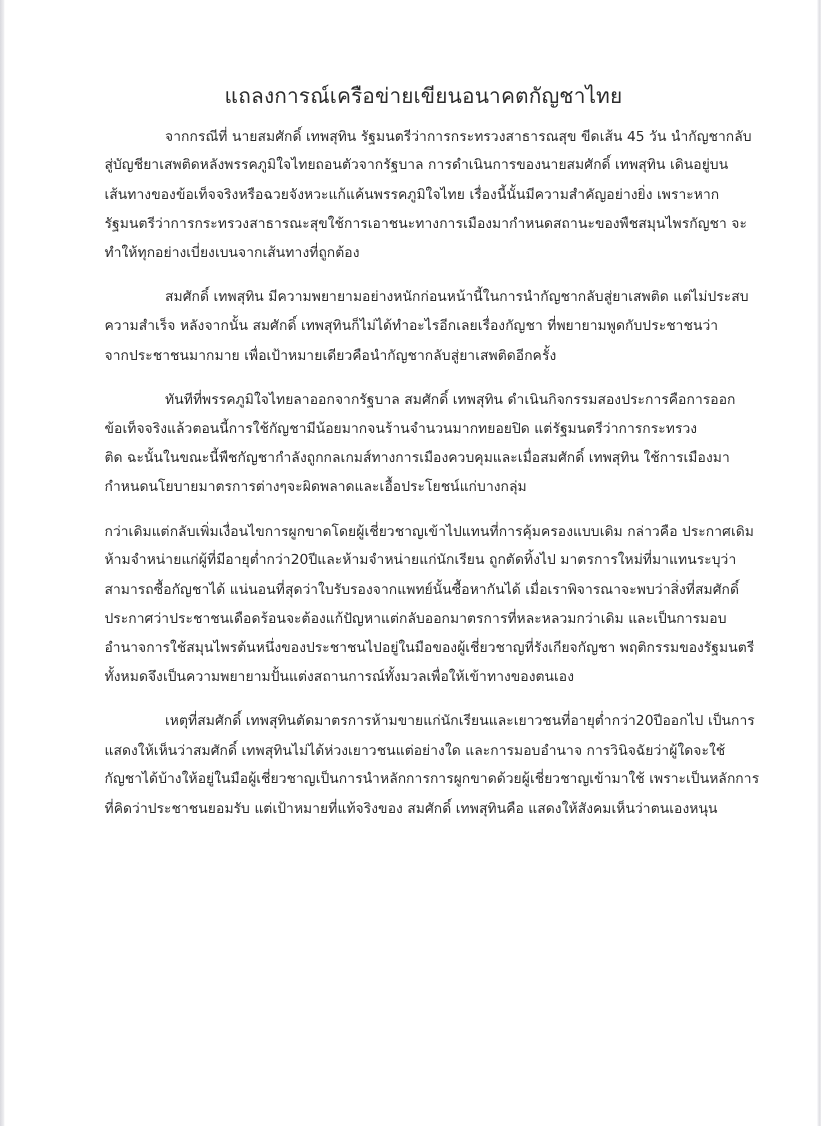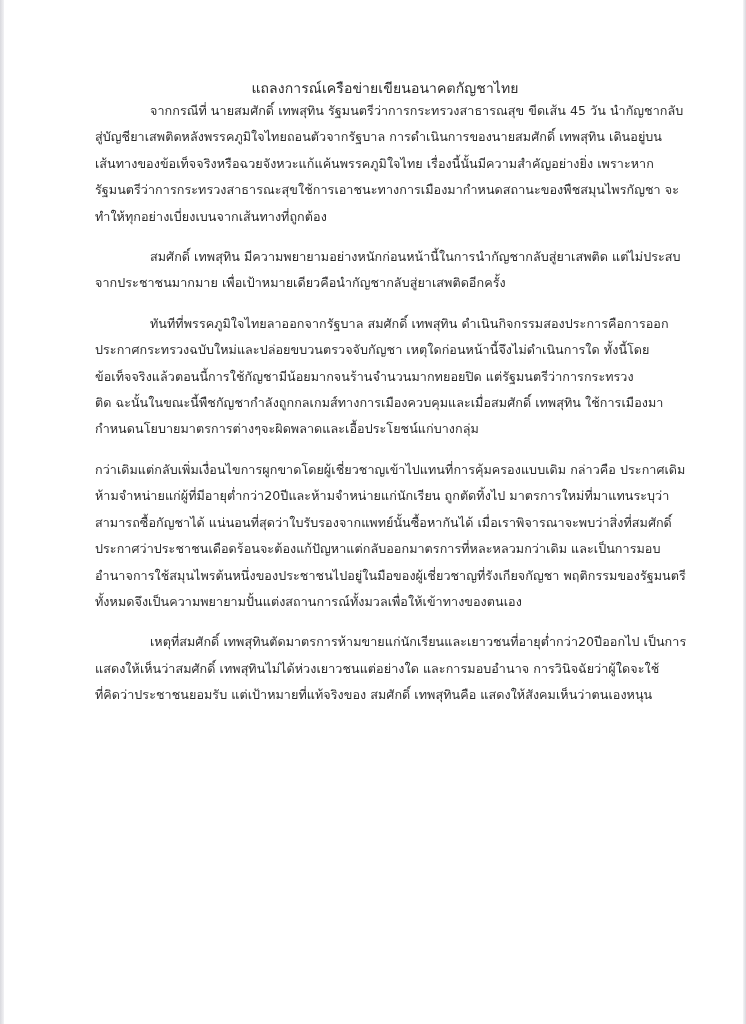--- a/index.html
+++ b/index.html
@@ -28,23 +28,24 @@
       background: linear-gradient(to left, #d9d9de, #f4f4f6);
     }
     .doc {
       position: absolute;
       left: 95px;
       top: 78px;
       width: 590px;
     }
     .title {
       text-align: center;
-      font-size: 14px;
+      font-size: 19px;
       line-height: 20px;
       margin-left: -10px;
+      margin-bottom: 13px;
       letter-spacing: 0.1px;
     }
     .para {
       margin-bottom: 14px;
     }
     .line {
       display: block;
       font-size: 12.6px;
       line-height: 26.4px;
       white-space: nowrap;
@@ -66,38 +67,39 @@
   <div class="para">
     <span class="line first">จากกรณีที่ นายสมศักดิ์ เทพสุทิน รัฐมนตรีว่าการกระทรวงสาธารณสุข ขีดเส้น 45 วัน นำกัญชากลับ</span>
     <span class="line">สู่บัญชียาเสพติดหลังพรรคภูมิใจไทยถอนตัวจากรัฐบาล  การดำเนินการของนายสมศักดิ์ เทพสุทิน เดินอยู่บน</span>
     <span class="line">เส้นทางของข้อเท็จจริงหรือฉวยจังหวะแก้แค้นพรรคภูมิใจไทย เรื่องนี้นั้นมีความสำคัญอย่างยิ่ง เพราะหาก</span>
     <span class="line">รัฐมนตรีว่าการกระทรวงสาธารณะสุขใช้การเอาชนะทางการเมืองมากำหนดสถานะของพืชสมุนไพรกัญชา จะ</span>
     <span class="line">ทำให้ทุกอย่างเบี่ยงเบนจากเส้นทางที่ถูกต้อง</span>
   </div>
 
   <div class="para">
     <span class="line first">สมศักดิ์ เทพสุทิน มีความพยายามอย่างหนักก่อนหน้านี้ในการนำกัญชากลับสู่ยาเสพติด แต่ไม่ประสบ</span>
+    <span class="line">ความสำเร็จ หลังจากนั้น สมศักดิ์ เทพสุทินก็ไม่ได้ทำอะไรอีกเลยเรื่องกัญชา ที่พยายามพูดกับประชาชนว่า</span>
     <span class="line">จากประชาชนมากมาย เพื่อเป้าหมายเดียวคือนำกัญชากลับสู่ยาเสพติดอีกครั้ง</span>
   </div>
 
   <div class="para">
     <span class="line first">ทันทีที่พรรคภูมิใจไทยลาออกจากรัฐบาล สมศักดิ์ เทพสุทิน ดำเนินกิจกรรมสองประการคือการออก</span>
-    <span class="line">ประกาศกระทรวงฉบับใหม่และปล่อยขบวนตรวจจับกัญชา เหตุใดก่อนหน้านี้จึงไม่ดำเนินการใด  ทั้งนี้โดย</span>
     <span class="line">ข้อเท็จจริงแล้วตอนนี้การใช้กัญชามีน้อยมากจนร้านจำนวนมากทยอยปิด แต่รัฐมนตรีว่าการกระทรวง</span>
     <span class="line">ติด ฉะนั้นในขณะนี้พืชกัญชากำลังถูกกลเกมส์ทางการเมืองควบคุมและเมื่อสมศักดิ์ เทพสุทิน ใช้การเมืองมา</span>
     <span class="line">กำหนดนโยบายมาตรการต่างๆจะผิดพลาดและเอื้อประโยชน์แก่บางกลุ่ม</span>
   </div>
 
   <div class="para">
     <span class="line">กว่าเดิมแต่กลับเพิ่มเงื่อนไขการผูกขาดโดยผู้เชี่ยวชาญเข้าไปแทนที่การคุ้มครองแบบเดิม กล่าวคือ ประกาศเดิม</span>
     <span class="line">ห้ามจำหน่ายแก่ผู้ที่มีอายุต่ำกว่า20ปีและห้ามจำหน่ายแก่นักเรียน ถูกตัดทิ้งไป มาตรการใหม่ที่มาแทนระบุว่า</span>
     <span class="line">สามารถซื้อกัญชาได้ แน่นอนที่สุดว่าใบรับรองจากแพทย์นั้นซื้อหากันได้  เมื่อเราพิจารณาจะพบว่าสิ่งที่สมศักดิ์</span>
     <span class="line">ประกาศว่าประชาชนเดือดร้อนจะต้องแก้ปัญหาแต่กลับออกมาตรการที่หละหลวมกว่าเดิม และเป็นการมอบ</span>
     <span class="line">อำนาจการใช้สมุนไพรต้นหนึ่งของประชาชนไปอยู่ในมือของผู้เชี่ยวชาญที่รังเกียจกัญชา พฤติกรรมของรัฐมนตรี</span>
     <span class="line">ทั้งหมดจึงเป็นความพยายามปั้นแต่งสถานการณ์ทั้งมวลเพื่อให้เข้าทางของตนเอง</span>
   </div>
 
   <div class="para">
     <span class="line first">เหตุที่สมศักดิ์ เทพสุทินตัดมาตรการห้ามขายแก่นักเรียนและเยาวชนที่อายุต่ำกว่า20ปีออกไป เป็นการ</span>
     <span class="line">แสดงให้เห็นว่าสมศักดิ์ เทพสุทินไม่ได้ห่วงเยาวชนแต่อย่างใด และการมอบอำนาจ การวินิจฉัยว่าผู้ใดจะใช้</span>
+    <span class="line">กัญชาได้บ้างให้อยู่ในมือผู้เชี่ยวชาญเป็นการนำหลักการการผูกขาดด้วยผู้เชี่ยวชาญเข้ามาใช้ เพราะเป็นหลักการ</span>
     <span class="line">ที่คิดว่าประชาชนยอมรับ แต่เป้าหมายที่แท้จริงของ สมศักดิ์ เทพสุทินคือ แสดงให้สังคมเห็นว่าตนเองหนุน</span>
   </div>
 </div>
 
 </body></html>

